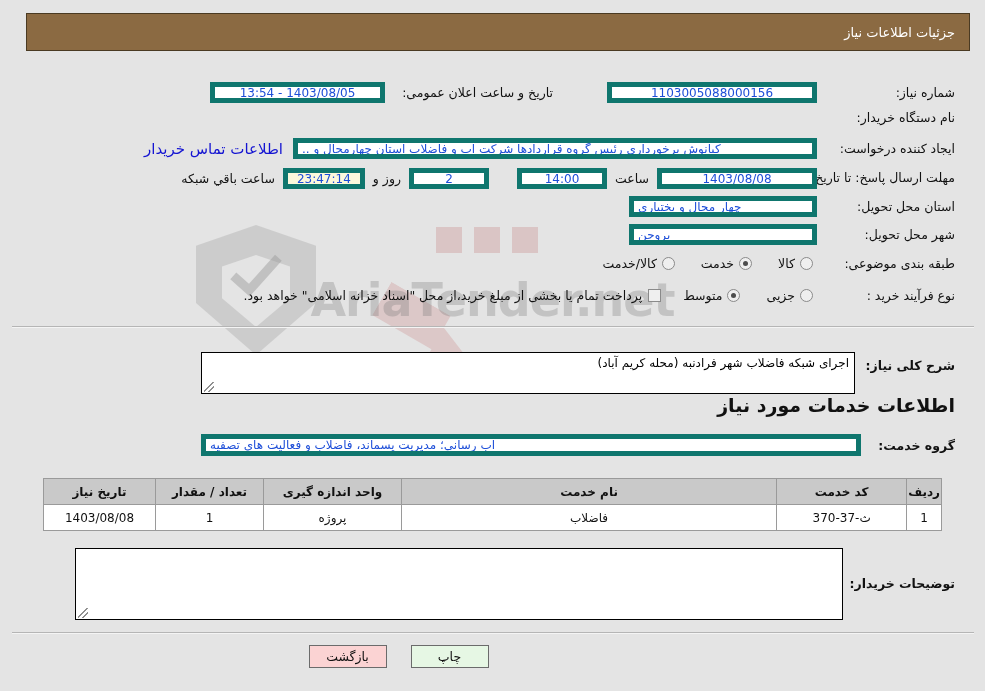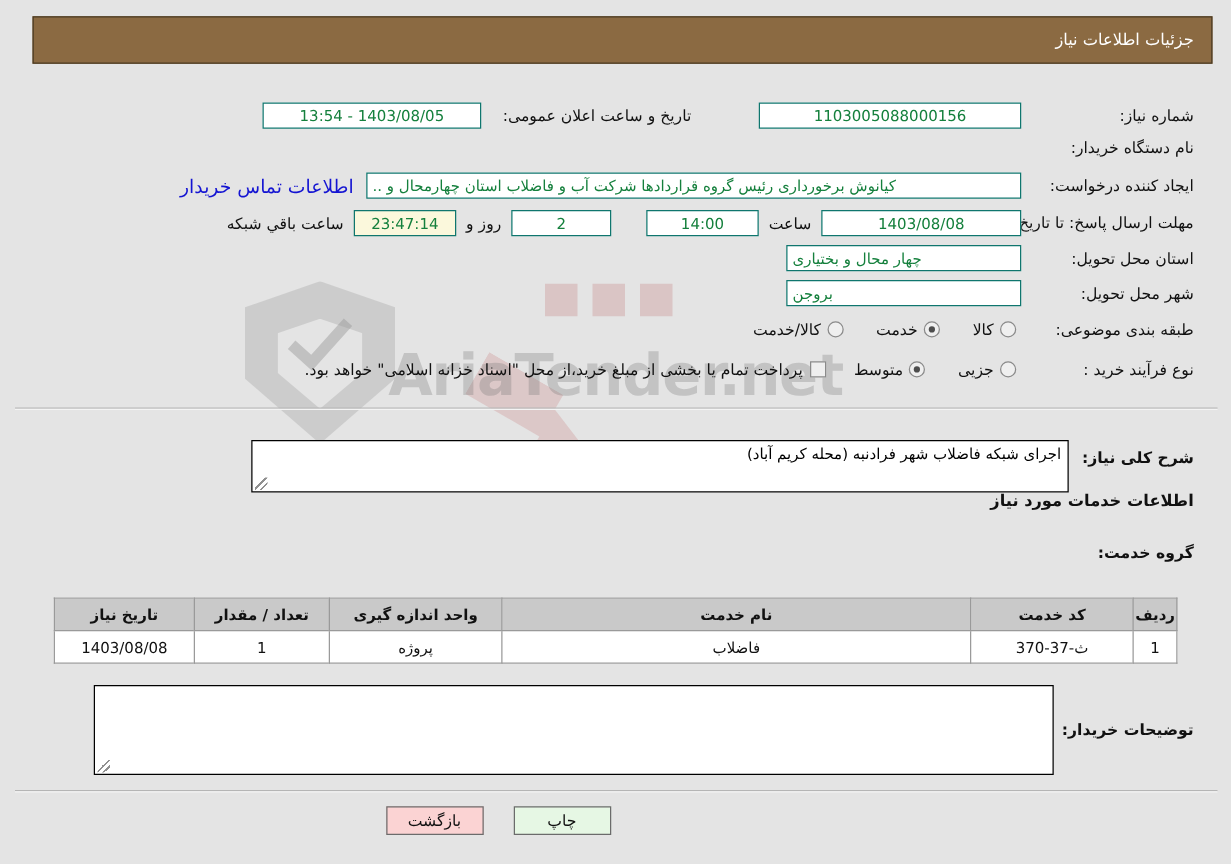--- a/index.html
+++ b/index.html
@@ -110,24 +110,24 @@
   }
   .lbl {
     font-size: 12.5px;
     color: #111111;
     white-space: nowrap;
     text-align: right;
   }
   .lbl-b { font-weight: bold; }
   .field {
     background: #ffffff;
-    border: 1px solid #0f766e;
+    border: 5px solid #0f766e;
     height: 21px;
     font-size: 12px;
-    color: #15803d;
+    color: #1d4ed8;
     display: flex;
     align-items: center;
     padding: 0 4px;
     white-space: nowrap;
     overflow: hidden;
   }
   .field.center { justify-content: center; }
   .field.right  { justify-content: flex-end; }
   .field.cream  { background: #fbf8dc; }
 
@@ -191,21 +191,21 @@
     left: 2px; bottom: 1px;
     width: 10px; height: 10px;
     background:
       linear-gradient(135deg, transparent 42%, #909090 42%, #909090 52%, transparent 52%),
       linear-gradient(135deg, transparent 68%, #909090 68%, #909090 78%, transparent 78%);
   }
 
   
   .sec-head {
     position: absolute;
-    font-size: 13px;
+    font-size: 19px;
     font-weight: bold;
     color: #111;
     z-index: 4;
   }
 
   
   table.items {
     position: absolute;
     left: 43px; top: 478px;
     width: 899px;
@@ -352,20 +352,21 @@
     <span class="ta" style="width:654px; height:42px; margin-right:4px;">
       <span>اجرای شبکه فاضلاب شهر فرادنبه (محله کریم آباد)</span>
       <span class="grip"></span>
     </span>
   </div>
 
   <div class="sec-head" style="right:30px; top:394px;">اطلاعات خدمات مورد نیاز</div>
 
   <div class="row" style="right:30px; top:434px;">
     <span class="lbl lbl-b" style="width:90px;">گروه خدمت:</span>
+    <span class="field right" style="width:660px; margin-right:4px; height:22px;">آب رسانی؛ مدیریت پسماند، فاضلاب و فعالیت های تصفیه</span>
   </div>
 
   <table class="items">
     <thead>
       <tr>
         <th style="width:34px;">ردیف</th>
         <th style="width:130px;">کد خدمت</th>
         <th>نام خدمت</th>
         <th style="width:138px;">واحد اندازه گیری</th>
         <th style="width:108px;">تعداد / مقدار</th>

